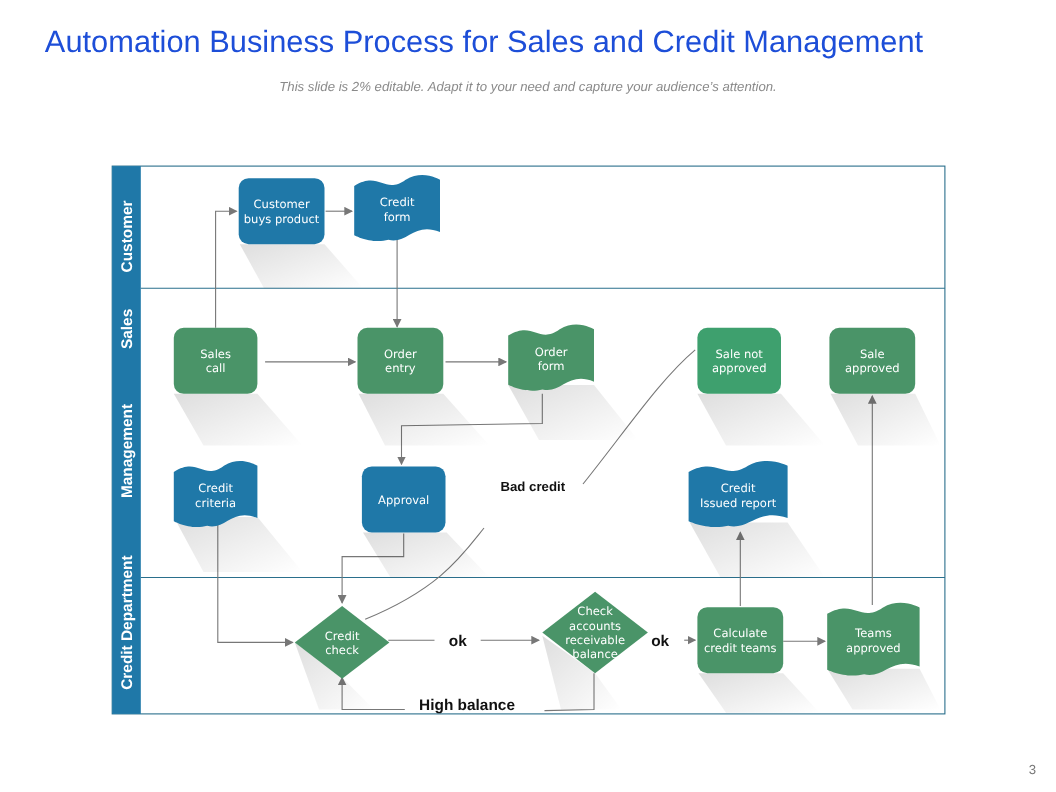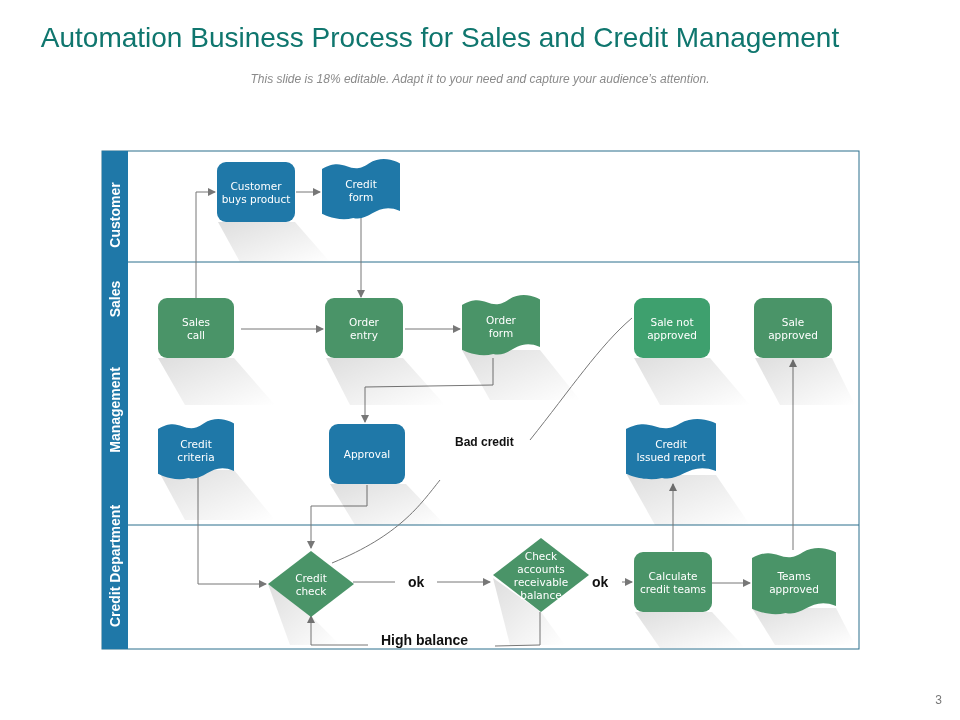--- a/index.html
+++ b/index.html
@@ -1,29 +1,29 @@
 <!DOCTYPE html>
 <html><head>
 <meta charset="utf-8">
 <style>
   html, body { margin:0; padding:0; background:#ffffff; }
   body { width:960px; height:720px; position:relative; overflow:hidden; font-family:"Liberation Sans", sans-serif; }
-  .title { position:absolute; left:0; top:22px; width:880px; text-align:center; font-size:28px; color:#0f766e; }
+  .title { position:absolute; left:0; top:22px; width:880px; text-align:center; font-size:28px; color:#1d4ed8; }
   .subtitle { position:absolute; left:0; top:72px; width:960px; text-align:center; font-size:12px; font-style:italic; color:#8a8a8a; }
   .page-num { position:absolute; right:18px; top:693px; font-size:12px; color:#777; }
   svg.diagram { position:absolute; left:0; top:0; }
   .lane-label { font-family:"Liberation Sans", sans-serif; font-weight:bold; font-size:14px; fill:#ffffff; }
   .node-text { font-family:"DejaVu Sans", sans-serif; font-size:10.5px; fill:#ffffff; }
   .edge-label { font-family:"Liberation Sans", sans-serif; font-weight:bold; fill:#111; }
 </style>
 </head>
 <body>
 
 <div class="title">Automation Business Process for Sales and Credit Management</div>
-<div class="subtitle">This slide is 18% editable. Adapt it to your need and capture your audience’s attention.</div>
+<div class="subtitle">This slide is 2% editable. Adapt it to your need and capture your audience’s attention.</div>
 
 <svg class="diagram" width="960" height="720" viewBox="0 0 960 720" xmlns="http://www.w3.org/2000/svg">
   <defs>
     <marker id="arrow" markerWidth="8" markerHeight="8" refX="7" refY="4" orient="auto" markerUnits="userSpaceOnUse">
       <path d="M0,0 L8,4 L0,8 Z" fill="#777"></path>
     </marker>
     <linearGradient id="shadow" x1="0" y1="0" x2="1" y2="1">
       <stop offset="0" stop-color="#000" stop-opacity="0.13"></stop>
       <stop offset="1" stop-color="#000" stop-opacity="0"></stop>
     </linearGradient>

